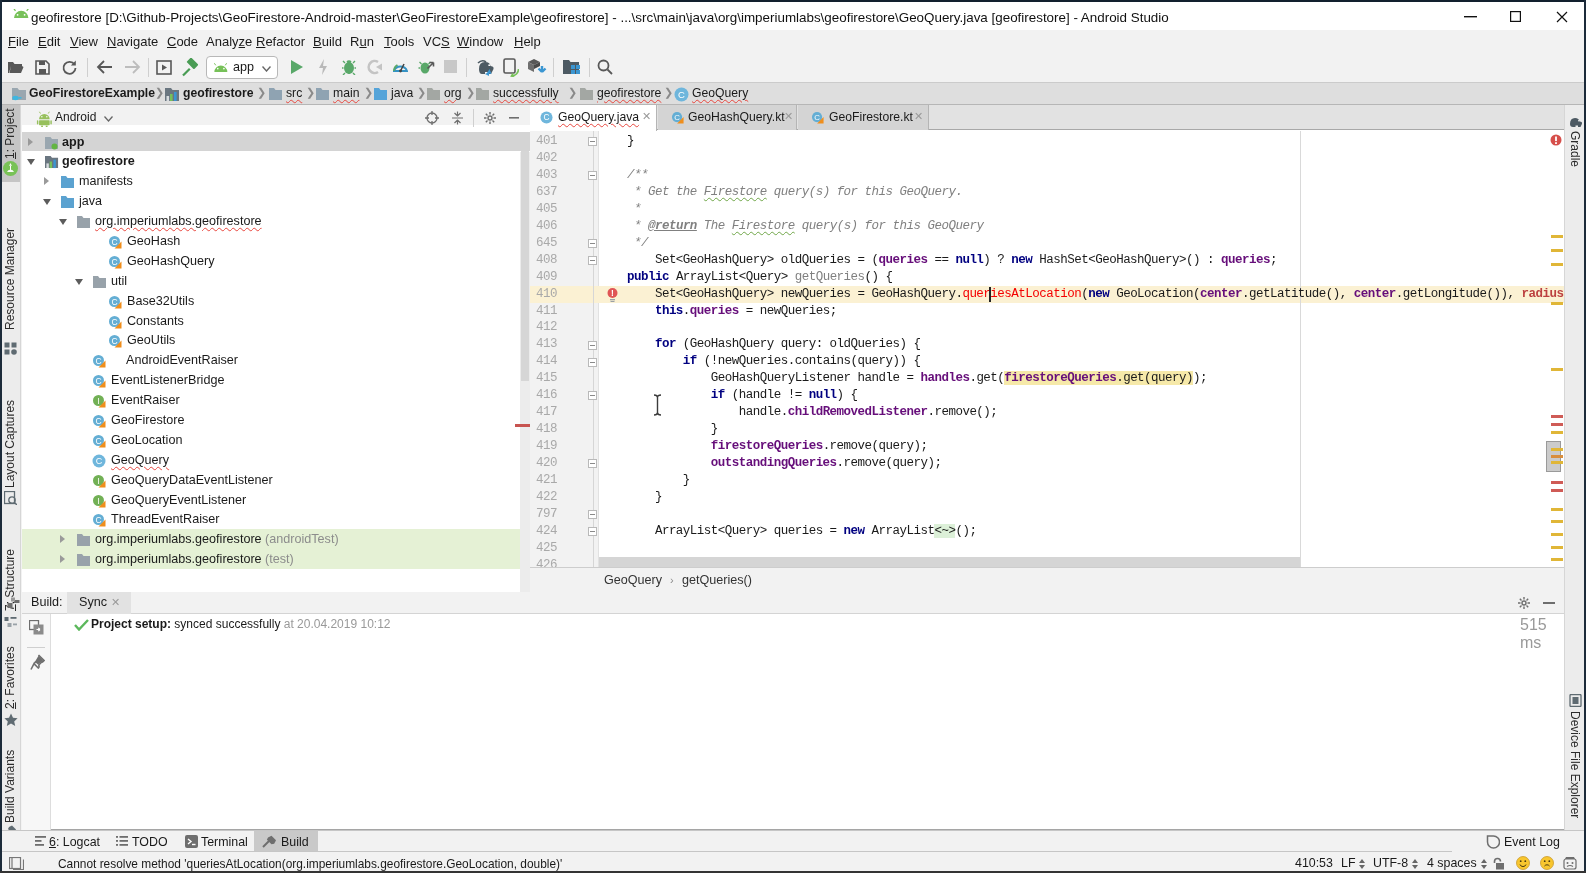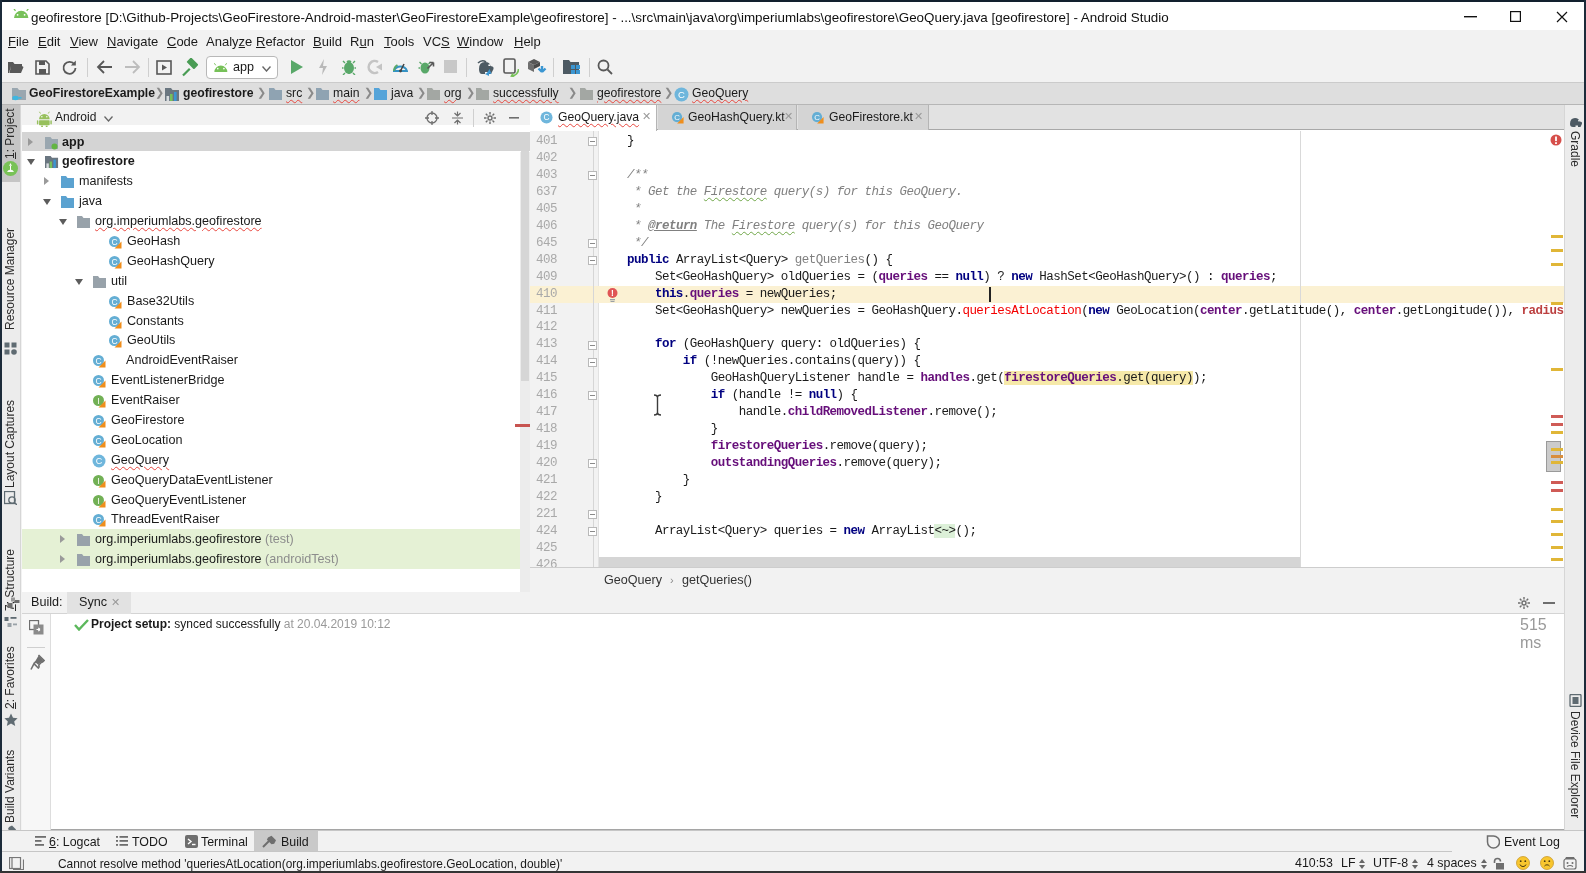--- a/index.html
+++ b/index.html
@@ -502,28 +502,28 @@
           <text x="6.5" y="9.6" font-size="8.5" text-anchor="middle" fill="#fff" font-family="Liberation Sans">C</text>
           <path d="M6.5 13.5 L13.5 6.5 L13.5 13.5 z" fill="#ef8e1c"></path>
         </svg>
         <span class="lbl" style="left:89px">ThreadEventRaiser</span>
       </div>
     <div class="trow" style="background:#e5f1d5">
         <i class="arrowc" style="left:38px"></i>
         <svg class="ticon" style="left:54px" width="15" height="14" viewBox="0 0 15 14">
           <path d="M1 1 h5 l1.5 2 h6.5 v10 H1 z" fill="#98a2aa"></path>
         </svg>
-        <span class="lbl" style="left:73px">org.imperiumlabs.geofirestore <span class="grey">(test)</span></span>
+        <span class="lbl" style="left:73px">org.imperiumlabs.geofirestore <span class="grey">(androidTest)</span></span>
       </div>
     <div class="trow" style="background:#e5f1d5">
         <i class="arrowc" style="left:38px"></i>
         <svg class="ticon" style="left:54px" width="15" height="14" viewBox="0 0 15 14">
           <path d="M1 1 h5 l1.5 2 h6.5 v10 H1 z" fill="#98a2aa"></path>
         </svg>
-        <span class="lbl" style="left:73px">org.imperiumlabs.geofirestore <span class="grey">(androidTest)</span></span>
+        <span class="lbl" style="left:73px">org.imperiumlabs.geofirestore <span class="grey">(test)</span></span>
       </div>
   </div>
   <div class="abs" style="left:498px;top:47px;width:10px;height:440px;background:#ececec"></div>
   <div class="abs" style="left:499px;top:46px;width:8px;height:230px;background:#d6d6d6"></div>
   <div class="abs" style="left:493px;top:319px;width:15px;height:3px;background:#c75450"></div>
 </div>
 <div id="editor">
   <div class="abs" style="left:0;top:26px;width:69px;height:436px;background:#f2f2f2;border-right:1px solid #e2e2e2"></div>
   <div class="abs" style="left:0;top:180.6px;width:1034px;height:17px;background:#fbf1d3"></div>
   <div class="abs" style="left:69px;top:452px;width:701px;height:10px;background:#d5d5d5"></div>
@@ -545,37 +545,37 @@
       <div class="cl">413</div>
       <div class="cl">414</div>
       <div class="cl">415</div>
       <div class="cl">416</div>
       <div class="cl">417</div>
       <div class="cl">418</div>
       <div class="cl">419</div>
       <div class="cl">420</div>
       <div class="cl">421</div>
       <div class="cl">422</div>
-      <div class="cl">221</div>
+      <div class="cl">797</div>
       <div class="cl">424</div>
       <div class="cl">425</div>
       <div class="cl">426</div>
     </div>
   <div id="code">
 <div class="cl">    }</div>
 <div class="cl"></div>
 <div class="cl">    <span class="c">/**</span></div>
 <div class="cl">     <span class="c">* Get the <span class="gw">Firestore</span> query(s) for this GeoQuery.</span></div>
 <div class="cl">     <span class="c">*</span></div>
 <div class="cl">     <span class="c">* <span class="ju">@return</span> The <span class="gw">Firestore</span> query(s) for this GeoQuery</span></div>
 <div class="cl">     <span class="c">*/</span></div>
+<div class="cl">        Set&lt;GeoHashQuery&gt; oldQueries = (<span class="f">queries</span> == <span class="k">null</span>) ? <span class="k">new</span> HashSet&lt;GeoHashQuery&gt;() : <span class="f">queries</span>;</div>
 <div class="cl">    <span class="k">public</span> ArrayList&lt;Query&gt; <span class="gr">getQueries</span>() {</div>
-<div class="cl">        Set&lt;GeoHashQuery&gt; oldQueries = (<span class="f">queries</span> == <span class="k">null</span>) ? <span class="k">new</span> HashSet&lt;GeoHashQuery&gt;() : <span class="f">queries</span>;</div>
+<div class="cl">        Set&lt;GeoHashQuery&gt; newQueries = GeoHashQuery.<span class="e">queriesAtLocation</span>(<span class="k">new</span> GeoLocation(<span class="f">center</span>.getLatitude(), <span class="f">center</span>.getLongitude()), <span class="e2">radius</span></div>
 <div class="cl">        <span class="k">this</span>.<span class="f">queries</span> = newQueries;</div>
-<div class="cl">        Set&lt;GeoHashQuery&gt; newQueries = GeoHashQuery.<span class="e">queriesAtLocation</span>(<span class="k">new</span> GeoLocation(<span class="f">center</span>.getLatitude(), <span class="f">center</span>.getLongitude()), <span class="e2">radius</span></div>
 <div class="cl"></div>
 <div class="cl">        <span class="k">for</span> (GeoHashQuery query: oldQueries) {</div>
 <div class="cl">            <span class="k">if</span> (!newQueries.contains(query)) {</div>
 <div class="cl">                GeoHashQueryListener handle = <span class="f">handles</span>.get(<span class="hl"><span class="f">firestoreQueries</span>.get(query)</span>);</div>
 <div class="cl">                <span class="k">if</span> (handle != <span class="k">null</span>) {</div>
 <div class="cl">                    handle.<span class="f">childRemovedListener</span>.remove();</div>
 <div class="cl">                }</div>
 <div class="cl">                <span class="f">firestoreQueries</span>.remove(query);</div>
 <div class="cl">                <span class="f">outstandingQueries</span>.remove(query);</div>
 <div class="cl">            }</div>

